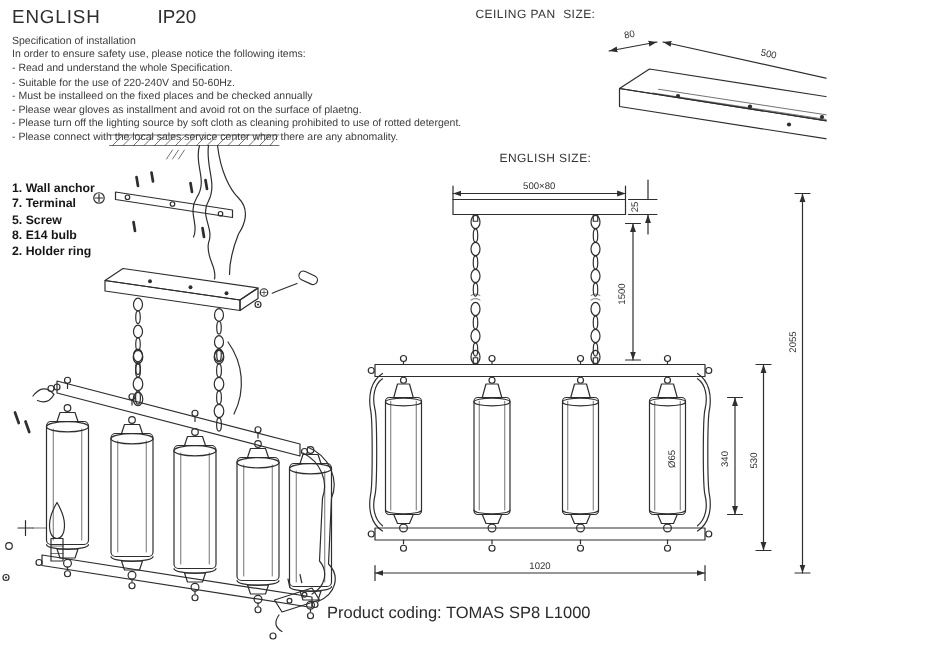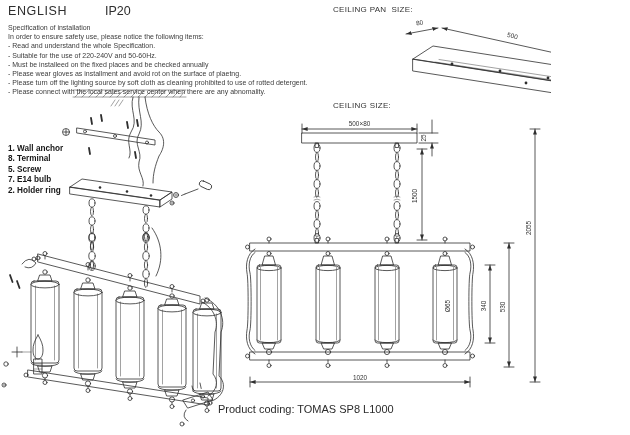--- a/index.html
+++ b/index.html
@@ -2,23 +2,23 @@
 <html><head>
 <meta charset="utf-8">
 <style>
   html,body{margin:0;padding:0;background:#fff;}
   .page{position:relative;width:551px;height:435px;background:#ffffff;overflow:hidden;
         font-family:"Liberation Sans",sans-serif;color:#1f1f1f;}
   .abs{position:absolute;}
   .h-lang{left:8px;top:4px;font-size:12.5px;letter-spacing:.6px;color:#2e2e2e;}
   .h-ip{left:95px;top:4px;font-size:12.5px;color:#2e2e2e;margin-left:10px;}
   .spec{left:8px;top:23px;width:330px;font-size:7px;line-height:9.2px;color:#3c3c3c;}
-  .parts{left:8px;top:144px;font-size:8.2px;line-height:10.4px;color:#161616;font-weight:bold;}
+  .parts{left:8px;top:121px;font-size:8.2px;line-height:10.4px;color:#161616;font-weight:bold;}
   .sec-title{font-size:8px;color:#333;white-space:pre;letter-spacing:.3px;}
-  .cp-title{left:333px;top:5px;}
+  .cp-title{left:317px;top:5px;}
   .fx-title{left:333px;top:101px;}
   .coding{left:218px;top:403px;font-size:11px;color:#2b2b2b;}
   svg{position:absolute;overflow:visible;}
   svg text{font-family:"Liberation Sans",sans-serif;}
   .ln{stroke:#2e2e2e;stroke-width:.8;fill:none;stroke-linecap:round;stroke-linejoin:round;}
   .thin{stroke-width:.45;}
   .bold{stroke-width:1.8;}
   .fl{fill:#2e2e2e;stroke:none;}
   .dim{font-size:6.4px;fill:#333;stroke:none;}
 </style>
@@ -36,28 +36,28 @@
     <div>- Read and understand the whole Specification.</div>
     <div>- Suitable for the use of 220-240V and 50-60Hz.</div>
     <div>- Must be installeed on the fixed places and be checked annually</div>
     <div>- Please wear gloves as installment and avoid rot on the surface of plaetng.</div>
     <div>- Please turn off the lighting source by soft cloth as cleaning prohibited to use of rotted detergent.</div>
     <div>- Please connect with the local sales service center when there are any abnomality.</div>
   </div>
 
   <div class="abs parts">
     <div>1. Wall anchor</div>
-    <div>8. Terminal</div>
+    <div>7. Terminal</div>
     <div>5. Screw</div>
-    <div>7. E14 bulb</div>
+    <div>8. E14 bulb</div>
     <div>2. Holder ring</div>
   </div>
 
   <div class="abs sec-title cp-title">CEILING PAN  SIZE:</div>
-  <div class="abs sec-title fx-title">CEILING SIZE:</div>
+  <div class="abs sec-title fx-title">ENGLISH SIZE:</div>
 
   <svg style="left:330px;top:14px" width="300" height="100" viewBox="0 0 300 100">
     <defs>
       <marker id="mcp" viewBox="0 0 10 10" refX="10" refY="5" markerWidth="7" markerHeight="7" orient="auto-start-reverse">
         <path d="M0,1.5 L10,5 L0,8.5 Z" fill="#2e2e2e"></path>
       </marker>
     </defs>
     <g class="ln">
       <polygon points="83,45 103,32 263,57 243,70"></polygon>
       <polygon points="83,45 243,70 243,82 83,57"></polygon>

